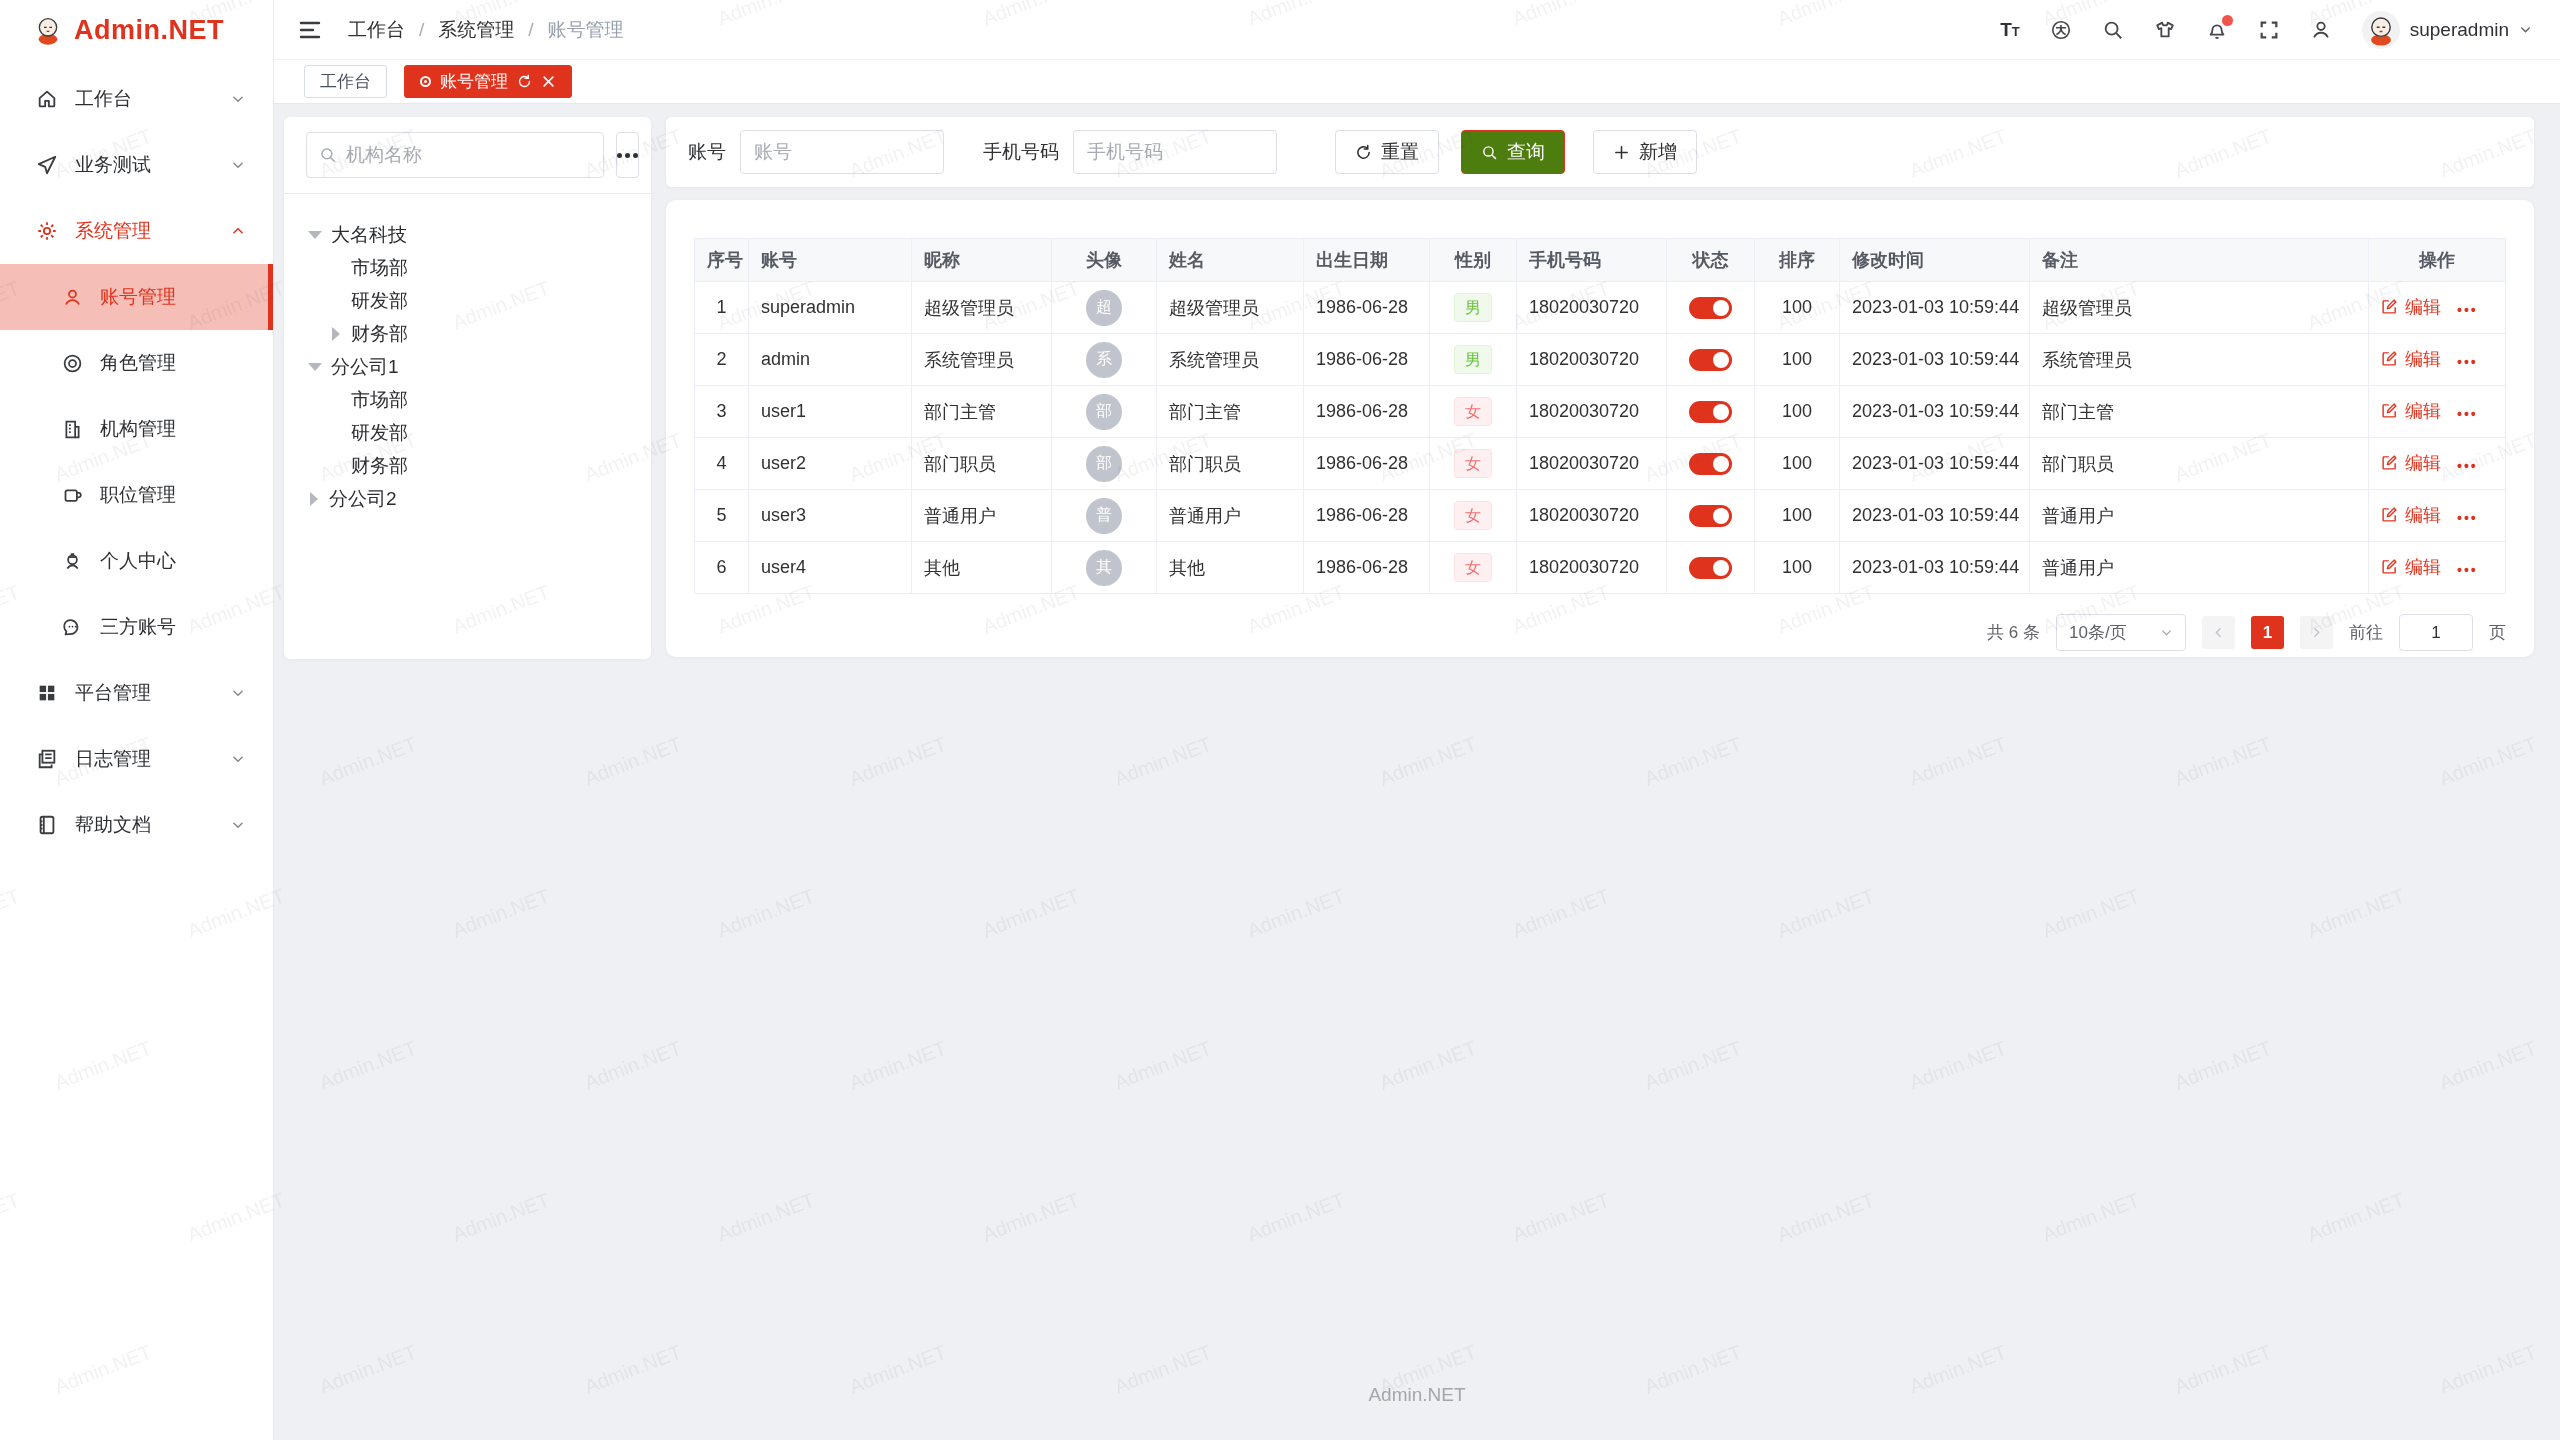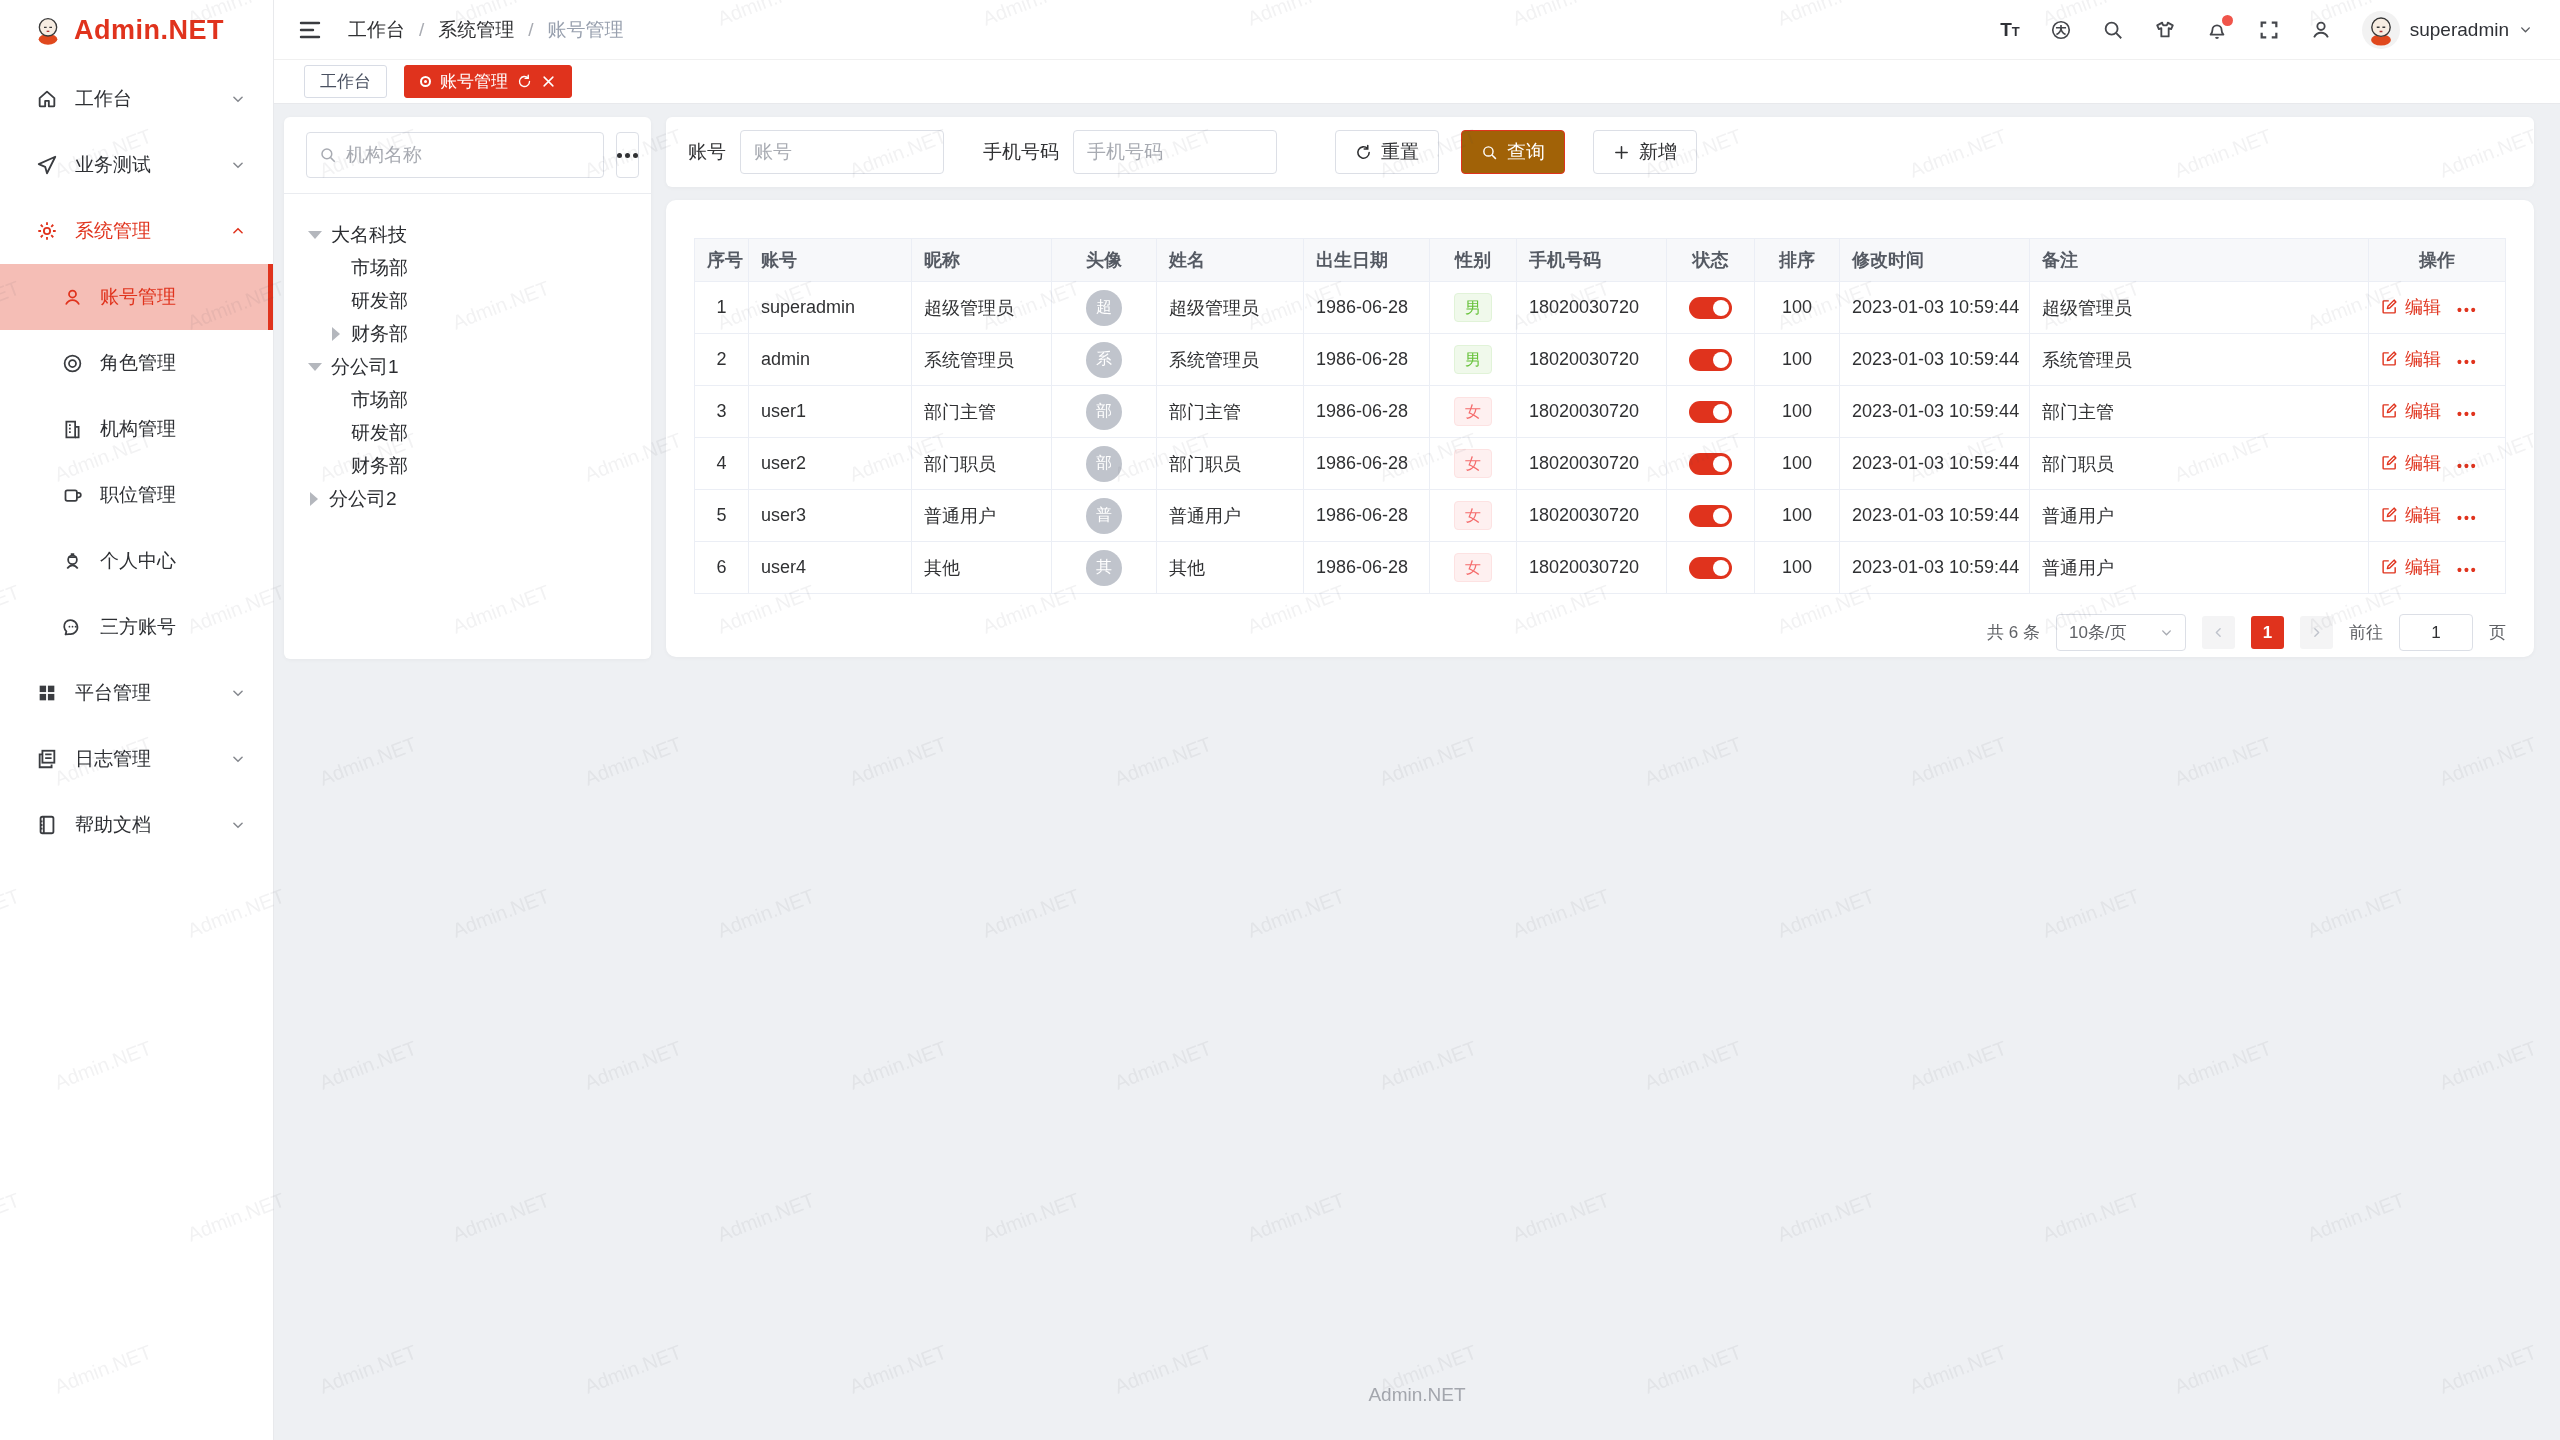--- a/index.html
+++ b/index.html
@@ -75,21 +75,21 @@
   .tnode.lvl2 { padding-left:40px; }
 
   .right-col { flex:1; display:flex; flex-direction:column; gap:13px; min-width:0; }
   .filter-card { height:70px; display:flex; align-items:center; padding:0 22px; font-size:19px; }
   .f-label { margin-right:14px; color:#303133; }
   .f-input { width:204px; height:44px; border:1px solid #dcdfe6; border-radius:4px; padding:0 13px; font-size:19px; color:#303133; outline:none; font-family:inherit; }
   .f-input::placeholder { color:#a8abb2; }
   .gap39 { width:39px; } .gap58 { width:58px; } .gap22 { width:22px; } .gap28 { width:28px; }
   .btn { height:44px; border-radius:4px; display:inline-flex; align-items:center; gap:9px; padding:0 19px; font-size:19px; cursor:pointer; border:1px solid #dcdfe6; background:#fff; color:#303133; font-family:inherit; }
   .btn svg { width:17px; height:17px; }
-  .btn.primary { background:#a16207; border-color:#e0331d; color:#fff; }
+  .btn.primary { background:#4d7c0f; border-color:#e0331d; color:#fff; }
 
   .table-card { height:457px; padding:38px 28px 0; display:flex; flex-direction:column;border-radius:10px; }
   table { width:100%; border-collapse:collapse; table-layout:fixed; font-size:18px; }
   th,td { border:1px solid #ebeef5; padding:0 12px; white-space:nowrap; overflow:hidden; }
   th { height:43px; background:#f7f8fa; color:#555a63; font-weight:bold; text-align:left; }
   td { height:52px; color:#303133; }
   th.c, td.c { text-align:center; }
   .avatar-circle { display:inline-flex; width:36px; height:36px; border-radius:50%; background:#c0c4cc; color:#fff; font-size:16px; align-items:center; justify-content:center; }
   .tag { display:inline-block; padding:4px 10px; border-radius:4px; font-size:16px; line-height:1.2; }
   .tag.male { background:#f0f9eb; border:1px solid #e1f3d8; color:#67c23a; }

